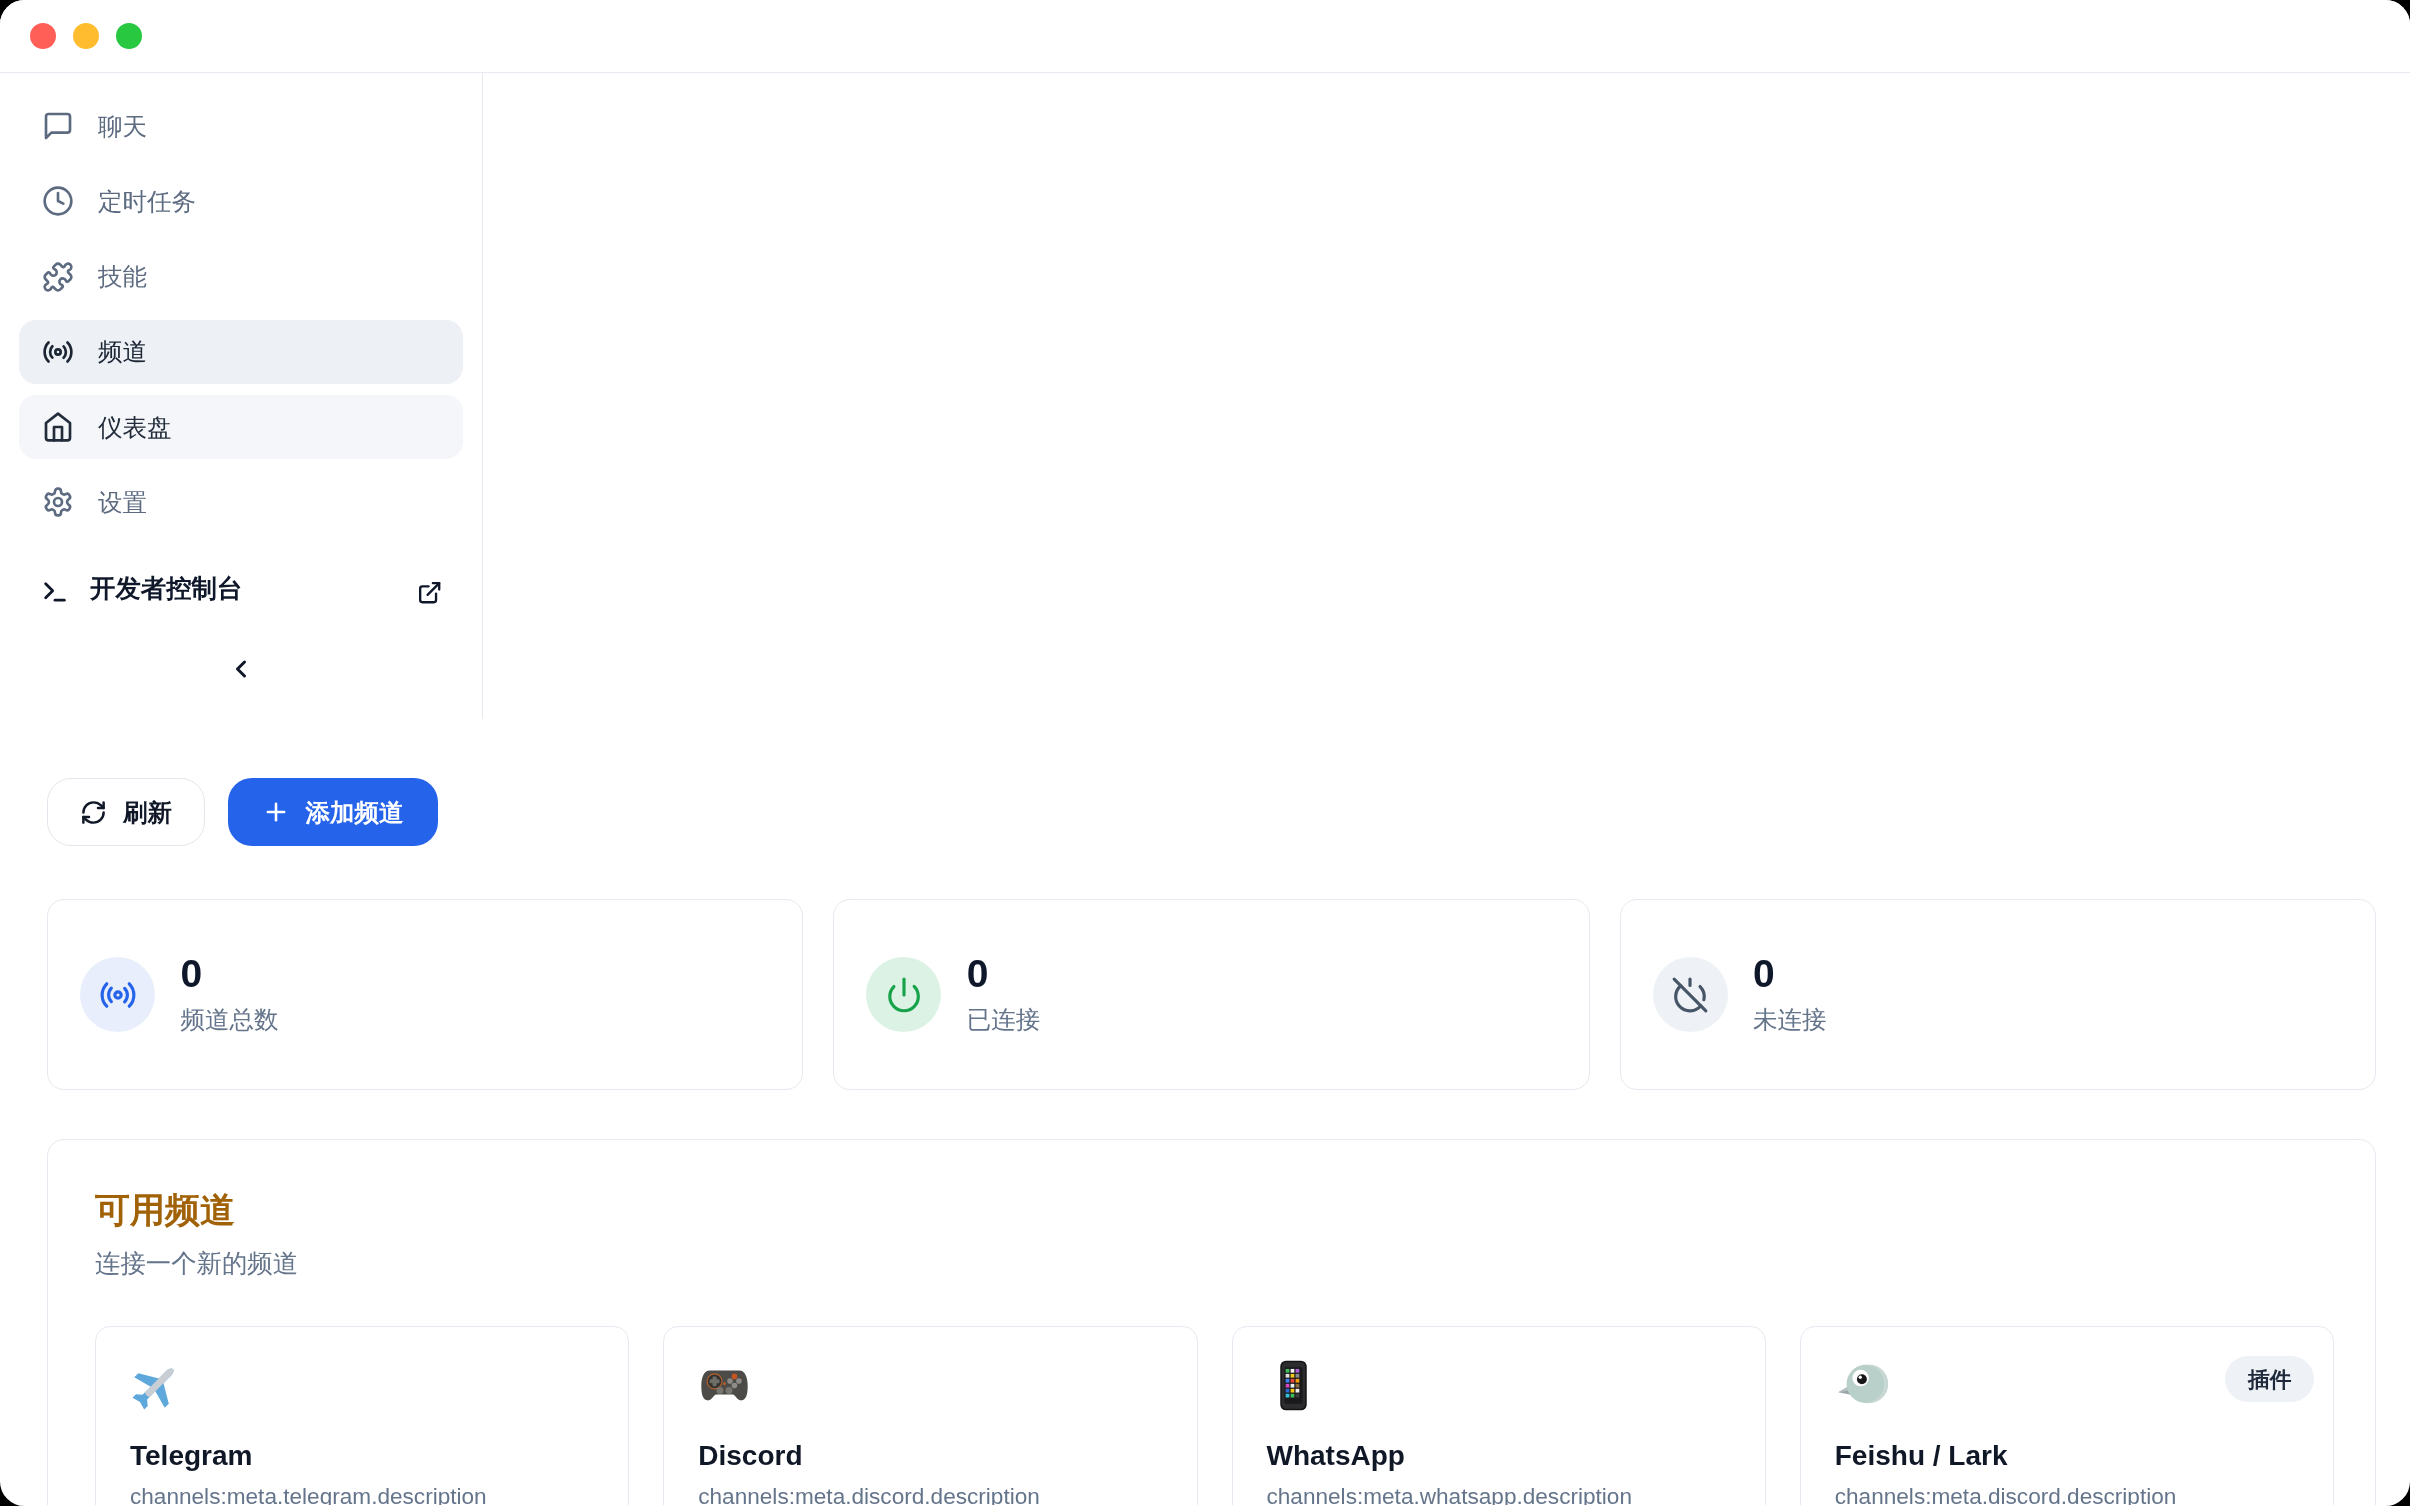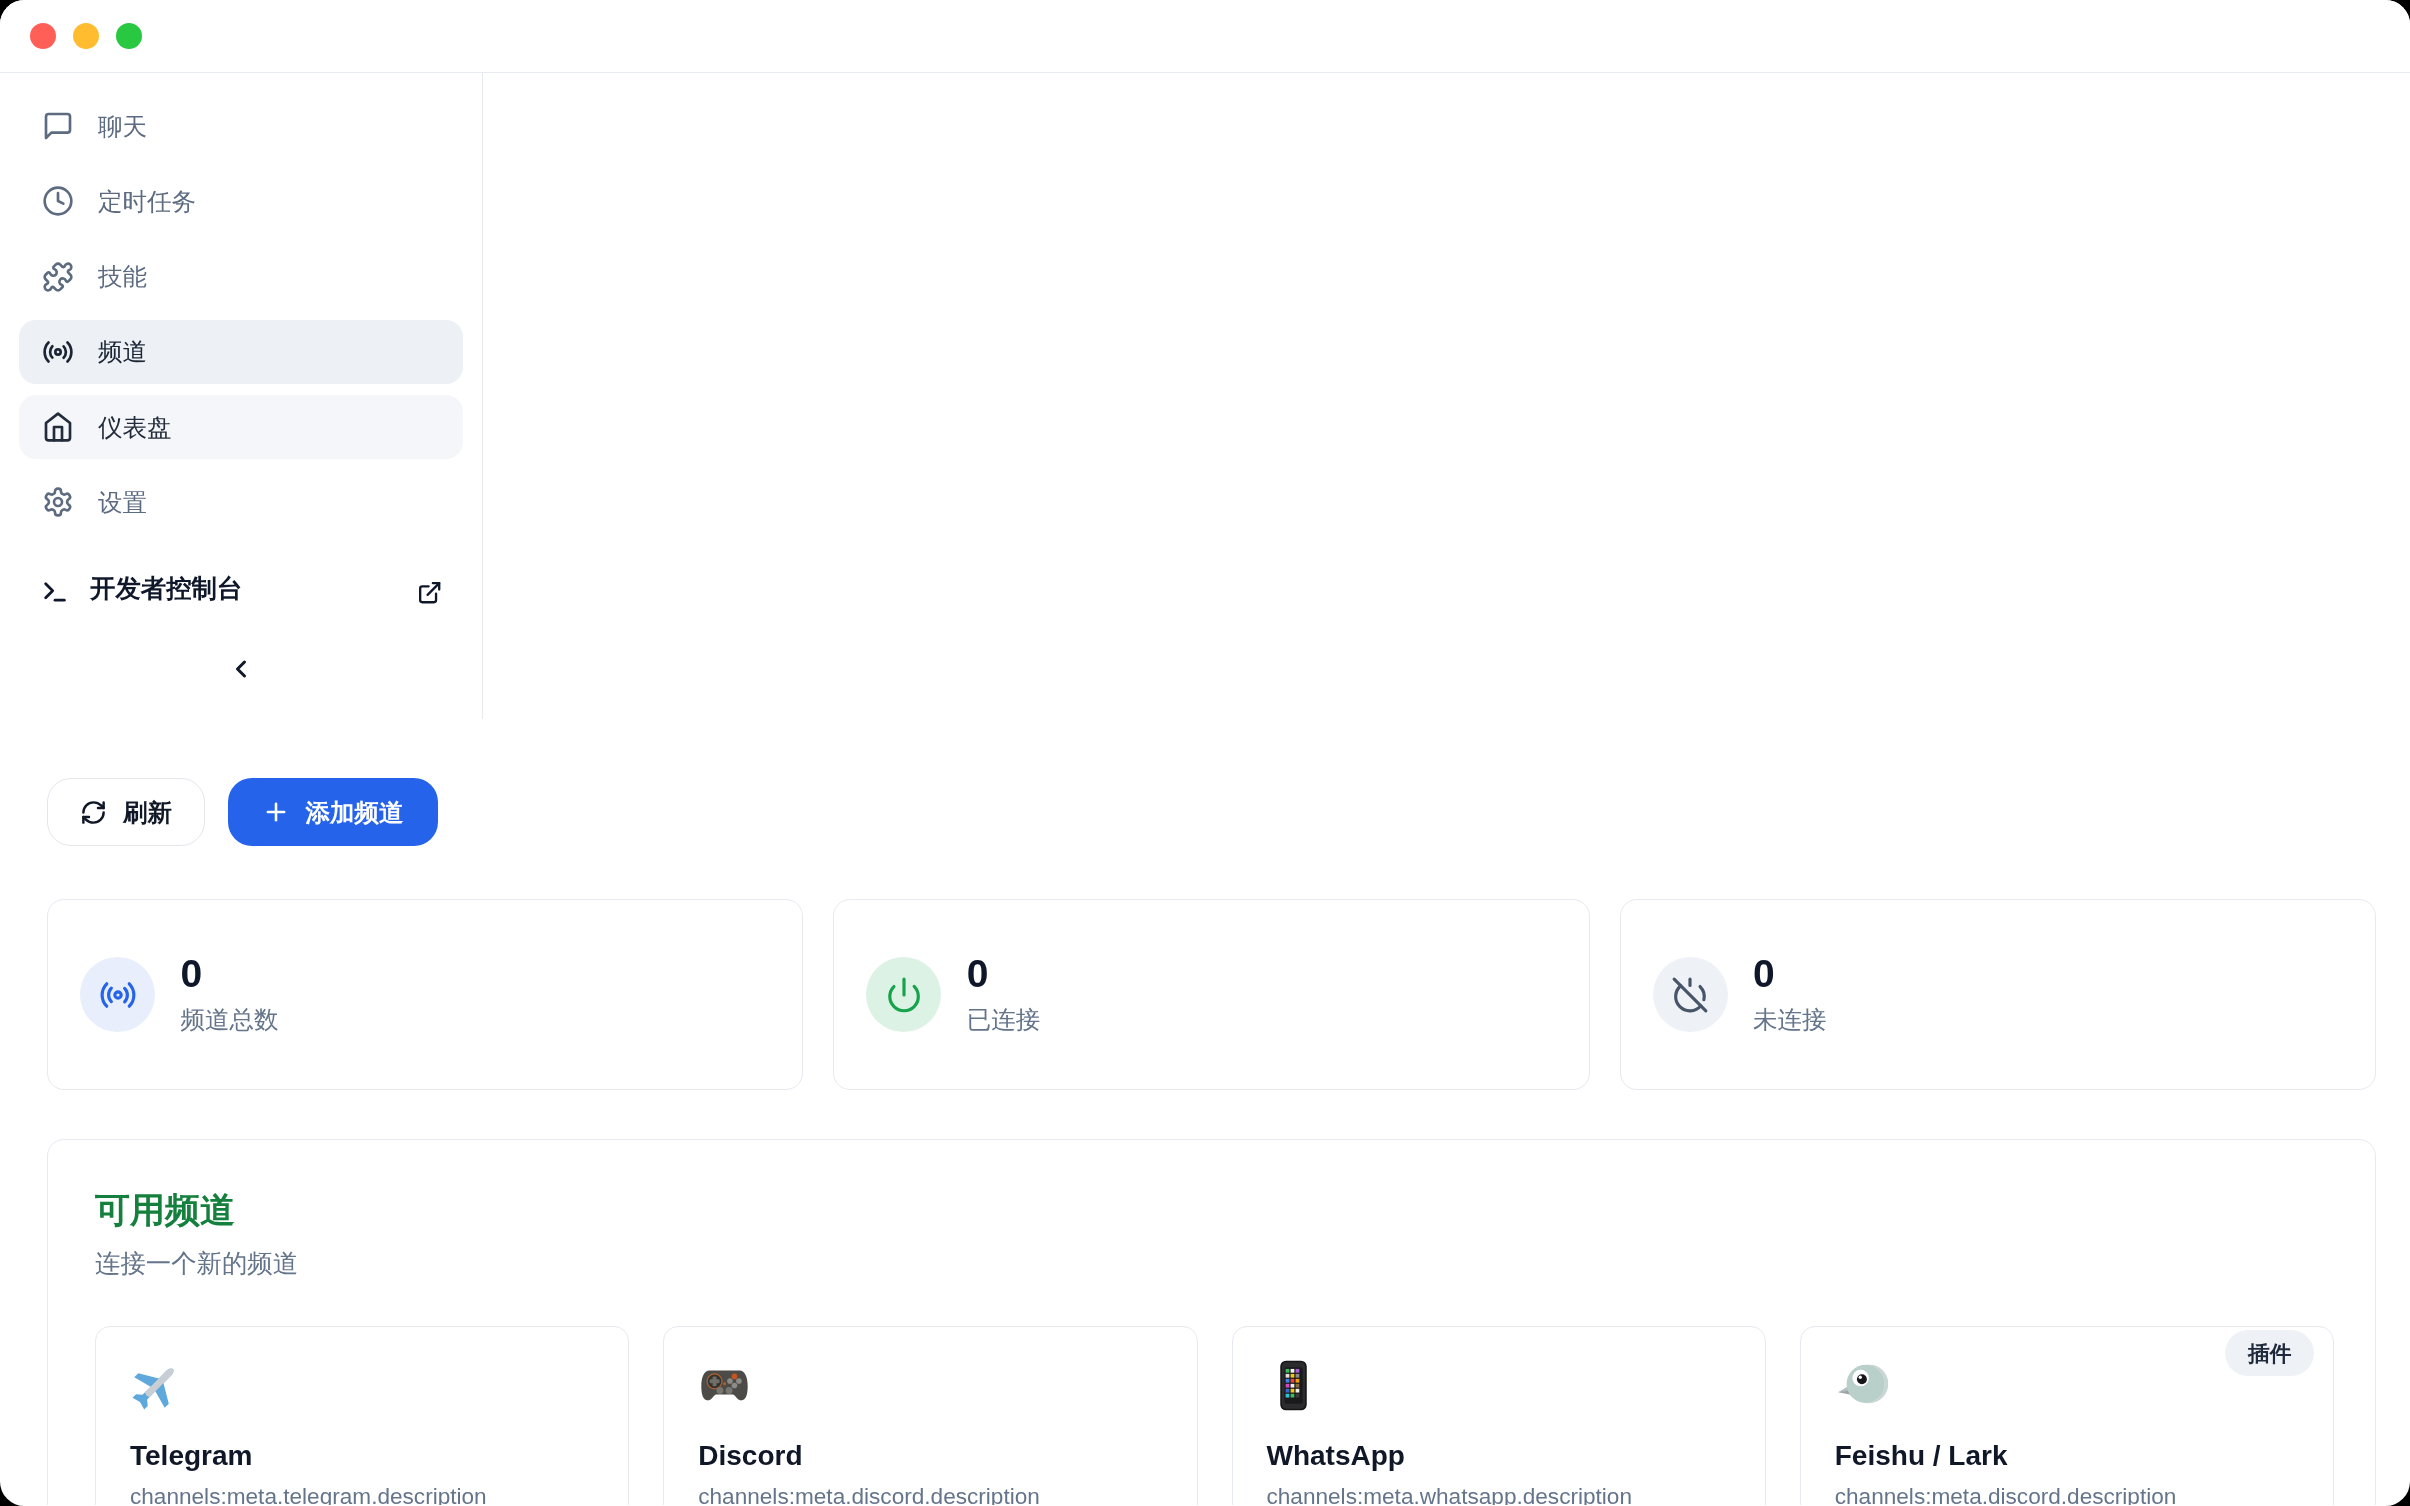--- a/index.html
+++ b/index.html
@@ -69,33 +69,33 @@
   .stat-blue  .stat-bubble { background:#e8eefc; color:#2563eb; }
   .stat-green .stat-bubble { background:#dcf2e4; color:#16a34a; }
   .stat-gray  .stat-bubble { background:#eef1f5; color:#475569; }
   .stat-text { margin-left:25.4px; }
   .stat-value { font-size:39px; font-weight:700; color:#0f172a; line-height:1.1; }
   .stat-label { margin-top:7.5px; font-size:24.5px; color:#64748b; }
 
   
   .available { margin-top:49px; border:0.9px solid #e6e9f0; border-radius:17px;
                padding:47px 41px 43px 47px; background:#fff; }
-  .avail-title { font-size:35px; font-weight:700; color:#15803d; }
+  .avail-title { font-size:35px; font-weight:700; color:#a16207; }
   .avail-subtitle { margin-top:13px; font-size:25.4px; color:#64748b; }
 
   .channel-grid { display:flex; gap:34px; margin-top:45px; }
   .channel-card { position:relative; flex:1; height:231px; border:0.9px solid #e6e9f0;
                   border-radius:15px; padding:32px 34px; background:#fff; cursor:pointer;
                   overflow:hidden; }
   .channel-emoji { width:53px; height:53px; }
   .channel-emoji svg { width:53px; height:53px; }
   .channel-name { margin-top:24.5px; font-size:28px; font-weight:600; color:#101828; }
   .channel-desc { margin-top:12.2px; font-size:22.6px; color:#64748b;
                   white-space:nowrap; overflow:hidden; }
-  .plugin-badge { position:absolute; top:3px; right:19px; background:#eef1f6;
+  .plugin-badge { position:absolute; top:29px; right:19px; background:#eef1f6;
                   border-radius:941px; padding:8.5px 22.6px; font-size:21.7px; font-weight:600;
                   color:#1e293b; }
 </style>
 </head>
 <body>
 
 <div class="window">
 
   <div class="titlebar">
     <span class="dot red"></span>

